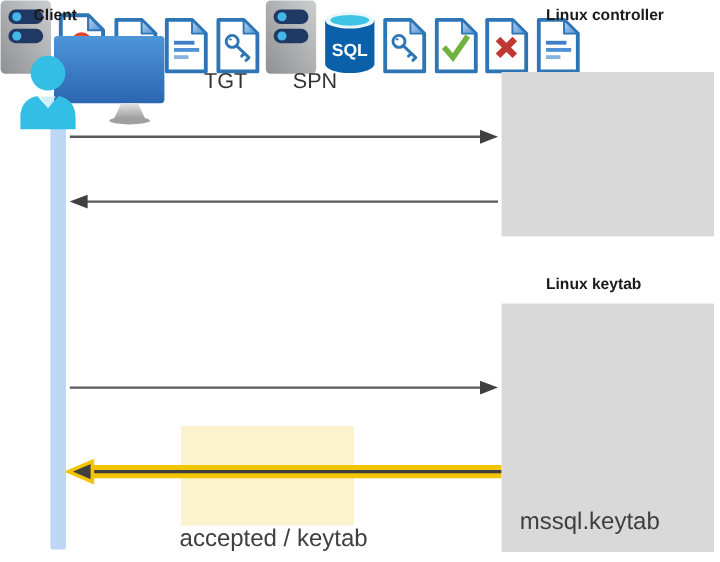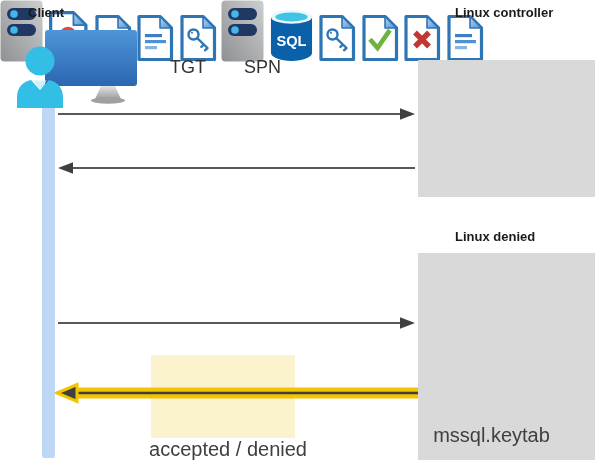--- a/index.html
+++ b/index.html
@@ -128,21 +128,21 @@
 </svg>
 
 
 <svg class="server" style="left:400px;top:221px" width="43" height="62" viewBox="0 0 43 62">
   <rect x="0.5" y="0.5" width="42" height="61" rx="4" fill="url(#gServer)"></rect>
   <rect x="7" y="8" width="29" height="12" rx="6" fill="#1F3864"></rect>
   <circle cx="14" cy="14" r="3.8" fill="#45B6E8"></circle>
   <rect x="7" y="24" width="29" height="12" rx="6" fill="#1F3864"></rect>
   <circle cx="14" cy="30" r="3.8" fill="#45B6E8"></circle>
 </svg>
-<div class="abs title" style="left:455px;top:229px;width:145px">Linux denied</div>
+<div class="abs title" style="left:455px;top:229px;width:145px">Linux keytab</div>
 
 
 <svg class="doc" style="left:485px;top:282px" width="45" height="53" viewBox="0 0 46 54">
   <path d="M2 8 V45 C2 49.4 11.4 53 23 53 C34.6 53 44 49.4 44 45 V8 Z" fill="#0A61A9"></path>
   <ellipse cx="23" cy="8" rx="21" ry="7" fill="#E8F7FB"></ellipse>
   <ellipse cx="23" cy="8" rx="16.5" ry="4.6" fill="#3FC4E6"></ellipse>
   <text x="23" y="38" text-anchor="middle" font-size="15" font-weight="bold" fill="#ffffff">SQL</text>
 </svg>
 
 
@@ -178,21 +178,21 @@
   <path d="M24 2.5 L35.5 14 L24 14 Z" fill="url(#gFold)" stroke="#2E75B6" stroke-width="1.6" stroke-linejoin="round"></path>
   <path d="M10.5 27 L16.5 34 L27.5 18" fill="none" stroke="#6FB23E" stroke-width="4.6" stroke-linecap="square"></path>
 </svg>
 <svg class="doc" style="left:235px;top:367px" width="38" height="48" viewBox="0 0 38 48">
   <path d="M3 2.5 H24 L35.5 14 V45.5 H3 Z" fill="#ffffff" stroke="#2E75B6" stroke-width="3.2" stroke-linejoin="round"></path>
   <path d="M24 2.5 L35.5 14 L24 14 Z" fill="url(#gFold)" stroke="#2E75B6" stroke-width="1.6" stroke-linejoin="round"></path>
   <path d="M12 18.5 L26 32.5 M26 18.5 L12 32.5" fill="none" stroke="#C13832" stroke-width="5.4"></path>
 </svg>
 
 
-<div class="abs caption" style="left:128px;top:438px;width:200px">accepted / denied</div>
+<div class="abs caption" style="left:128px;top:438px;width:200px">accepted / keytab</div>
 
 
 <svg class="doc" style="left:485px;top:355px" width="38" height="48" viewBox="0 0 38 48">
   <path d="M3 2.5 H24 L35.5 14 V45.5 H3 Z" fill="#ffffff" stroke="#2E75B6" stroke-width="3.2" stroke-linejoin="round"></path>
   <path d="M24 2.5 L35.5 14 L24 14 Z" fill="url(#gFold)" stroke="#2E75B6" stroke-width="1.6" stroke-linejoin="round"></path>
   <rect x="9" y="20" width="17" height="3.2" fill="#3D7EC7"></rect>
   <rect x="9" y="26" width="21" height="3.2" fill="#4F91D6"></rect>
   <rect x="9" y="32" width="12" height="3.2" fill="#85B4E2"></rect>
 </svg>
 <div class="abs caption" style="left:403px;top:424px;width:177px;z-index:2">mssql.keytab</div>

